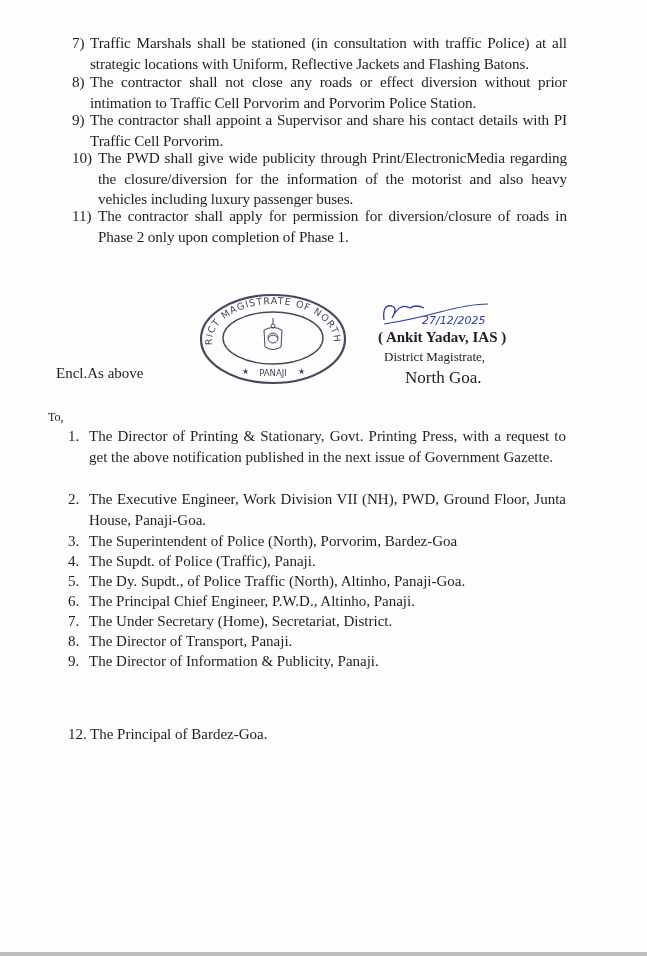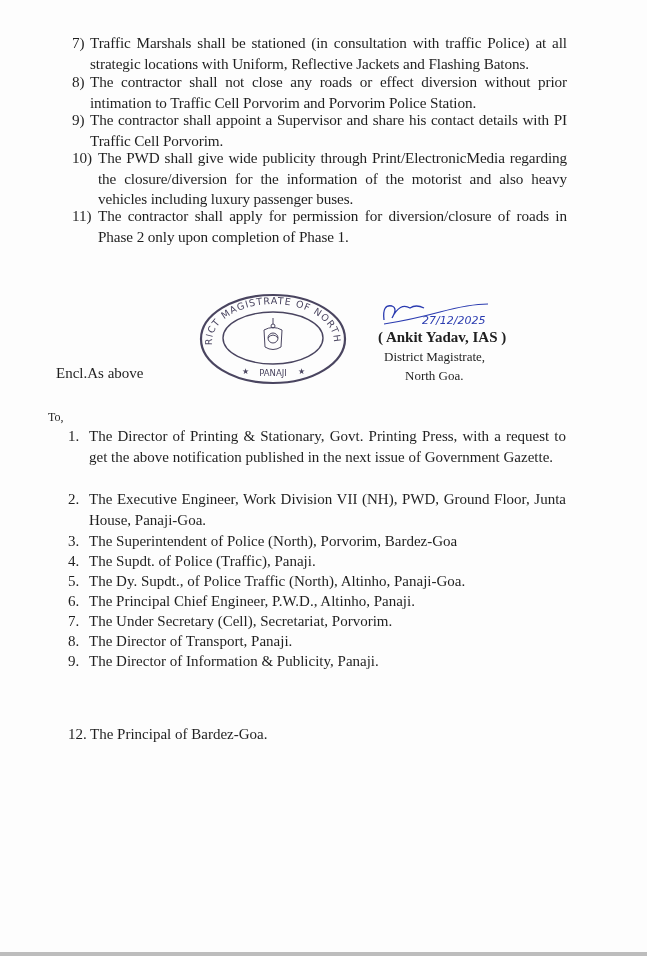--- a/index.html
+++ b/index.html
@@ -12,21 +12,21 @@
     .item .txt { display:block; padding-left:18px; text-align:justify; }
     .enc { position:absolute; left:56px; top:365px; font-size:15px; }
     .to { position:absolute; left:48px; top:410px; font-size:12px; }
     .rec { position:absolute; left:68px; width:498px; font-size:15px; line-height:21px; }
     .rec .n { position:absolute; left:0; top:0; }
     .rec .t { display:block; padding-left:21px; text-align:justify; }
     .stamp { position:absolute; left:198px; top:292px; width:150px; height:94px; }
     .sig { position:absolute; left:380px; top:298px; width:140px; height:30px; }
     .signame { position:absolute; left:378px; top:329px; font-size:15px; font-weight:bold; }
     .sigrole { position:absolute; left:384px; top:349px; font-size:13px; }
-    .sigplace { position:absolute; left:405px; top:368px; font-size:13px; }
+    .sigplace { position:absolute; left:405px; top:368px; font-size:17px; }
   </style>
 </head>
 <body>
 
 <div class="page">
 
   <div class="item" style="top:33px;">
     <span class="num">7)</span>
     <span class="txt">Traffic Marshals shall be stationed (in consultation with traffic Police) at all strategic locations with Uniform, Reflective Jackets and Flashing Batons.</span>
   </div>
@@ -101,21 +101,21 @@
   <div class="rec" style="top:571px;">
     <span class="n">5.</span>
     <span class="t">The Dy. Supdt., of Police Traffic (North), Altinho, Panaji-Goa.</span>
   </div>
   <div class="rec" style="top:591px;">
     <span class="n">6.</span>
     <span class="t">The Principal Chief Engineer, P.W.D., Altinho, Panaji.</span>
   </div>
   <div class="rec" style="top:611px;">
     <span class="n">7.</span>
-    <span class="t">The Under Secretary (Cell), Secretariat, Porvorim.</span>
+    <span class="t">The Under Secretary (Home), Secretariat, District.</span>
   </div>
   <div class="rec" style="top:631px;">
     <span class="n">8.</span>
     <span class="t">The Director of Transport, Panaji.</span>
   </div>
   <div class="rec" style="top:651px;">
     <span class="n">9.</span>
     <span class="t">The Director of Information &amp; Publicity, Panaji.</span>
   </div>
   <div class="rec" style="top:724px;">

